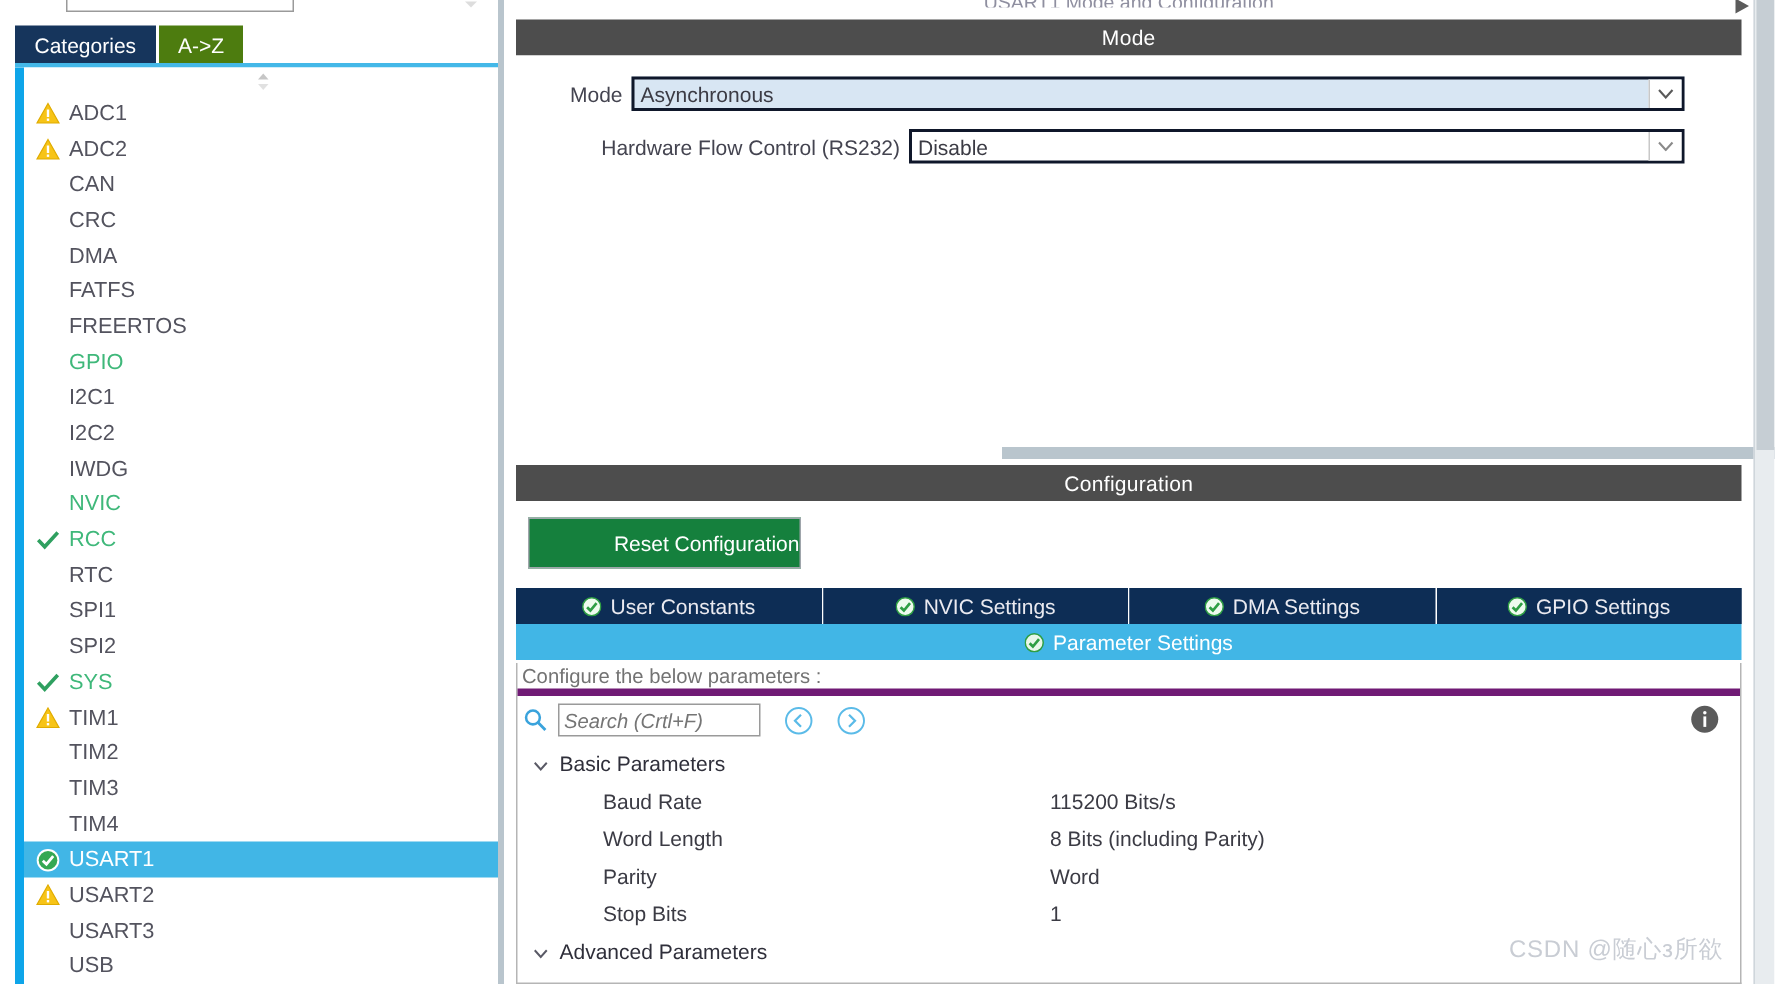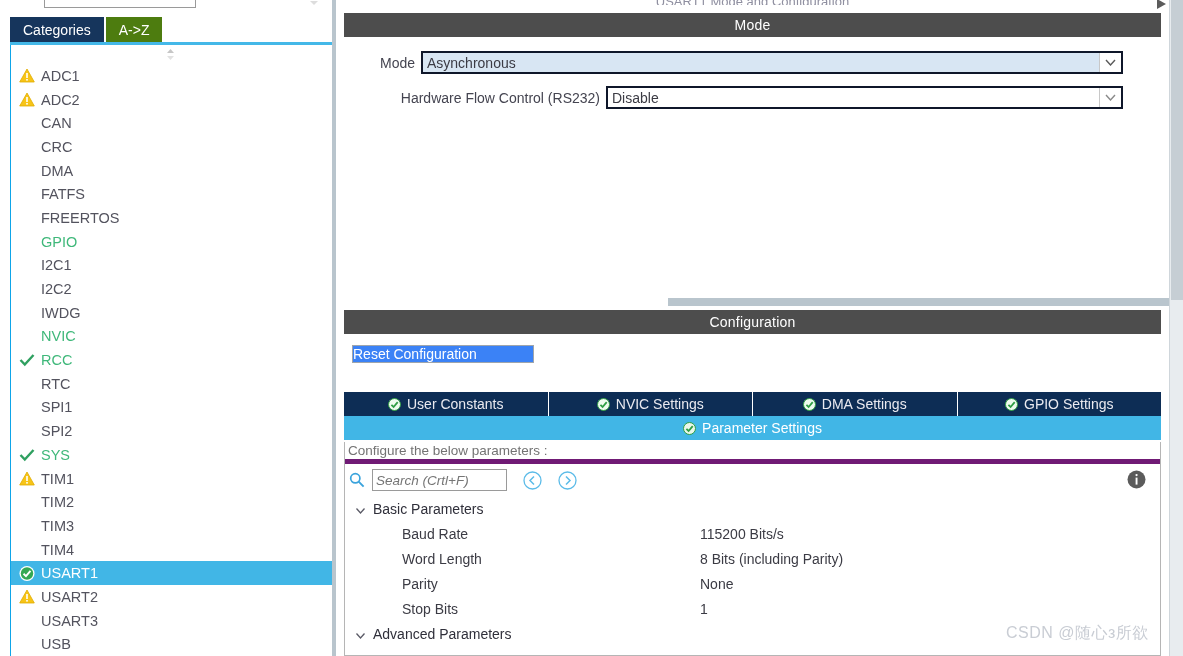--- a/index.html
+++ b/index.html
@@ -54,21 +54,21 @@
   #tab-underline {
     position: absolute; left: 10px; top: 42px;
     width: 322px; height: 3px; background: #44b8e8;
   }
 
   
   #periph-list {
     position: absolute; left: 10px; top: 45px;
     width: 322px; height: 611px;
     background: #ffffff;
-    border-left: 1px solid #0ea5e9;
+    border-left: 6px solid #0ea5e9;
     overflow: hidden;
   }
   #list-sort {
     height: 19px; position: relative;
   }
   #list-sort .spin {
     position: absolute; left: 152px; top: 2px;
     width: 15px; height: 15px; opacity: .5;
   }
   .periph-row {
@@ -153,24 +153,24 @@
   }
   .combo.hl .arrow { background: #ffffff; }
 
   
   #config-body {
     position: absolute; left: 8px; top: 334px;
     width: 817px; height: 322px; background: #ffffff;
   }
   #reset-btn {
     position: absolute; left: 8px; top: 11px;
-    width: 182px; height: 18px;
-    background: #3b82f6; border: 1px solid #9fa5ab;
+    width: 182px; height: 34px;
+    background: #15803d; border: 1px solid #9fa5ab;
     color: #ffffff; font-size: 14px;
-    display: flex; align-items: center; justify-content: flex-start;
+    display: flex; align-items: center; justify-content: flex-end;
     cursor: default;
   }
   #tab-strip {
     position: absolute; left: 0px; top: 58px;
     width: 817px; height: 24px;
     display: flex; background: #0d2d55;
   }
   .cfg-tab {
     flex: 1; height: 24px;
     background: #0d2d55; color: #eaeaf0;
@@ -568,21 +568,21 @@
             <div class="param-row">
               <span class="pname">Baud Rate</span>
               <span class="pval">115200 Bits/s</span>
             </div>
             <div class="param-row">
               <span class="pname">Word Length</span>
               <span class="pval">8 Bits (including Parity)</span>
             </div>
             <div class="param-row">
               <span class="pname">Parity</span>
-              <span class="pval">None</span>
+              <span class="pval">Word</span>
             </div>
             <div class="param-row">
               <span class="pname">Stop Bits</span>
               <span class="pval">1</span>
             </div>
             <div class="group-row">
               <span class="chev"><svg width="11" height="11" viewBox="0 0 11 11">
                   <polyline points="1.5,3.5 5.5,8 9.5,3.5" fill="none" stroke="#5a5a66" stroke-width="1.3"></polyline>
                 </svg></span>
               <span>Advanced Parameters</span>

